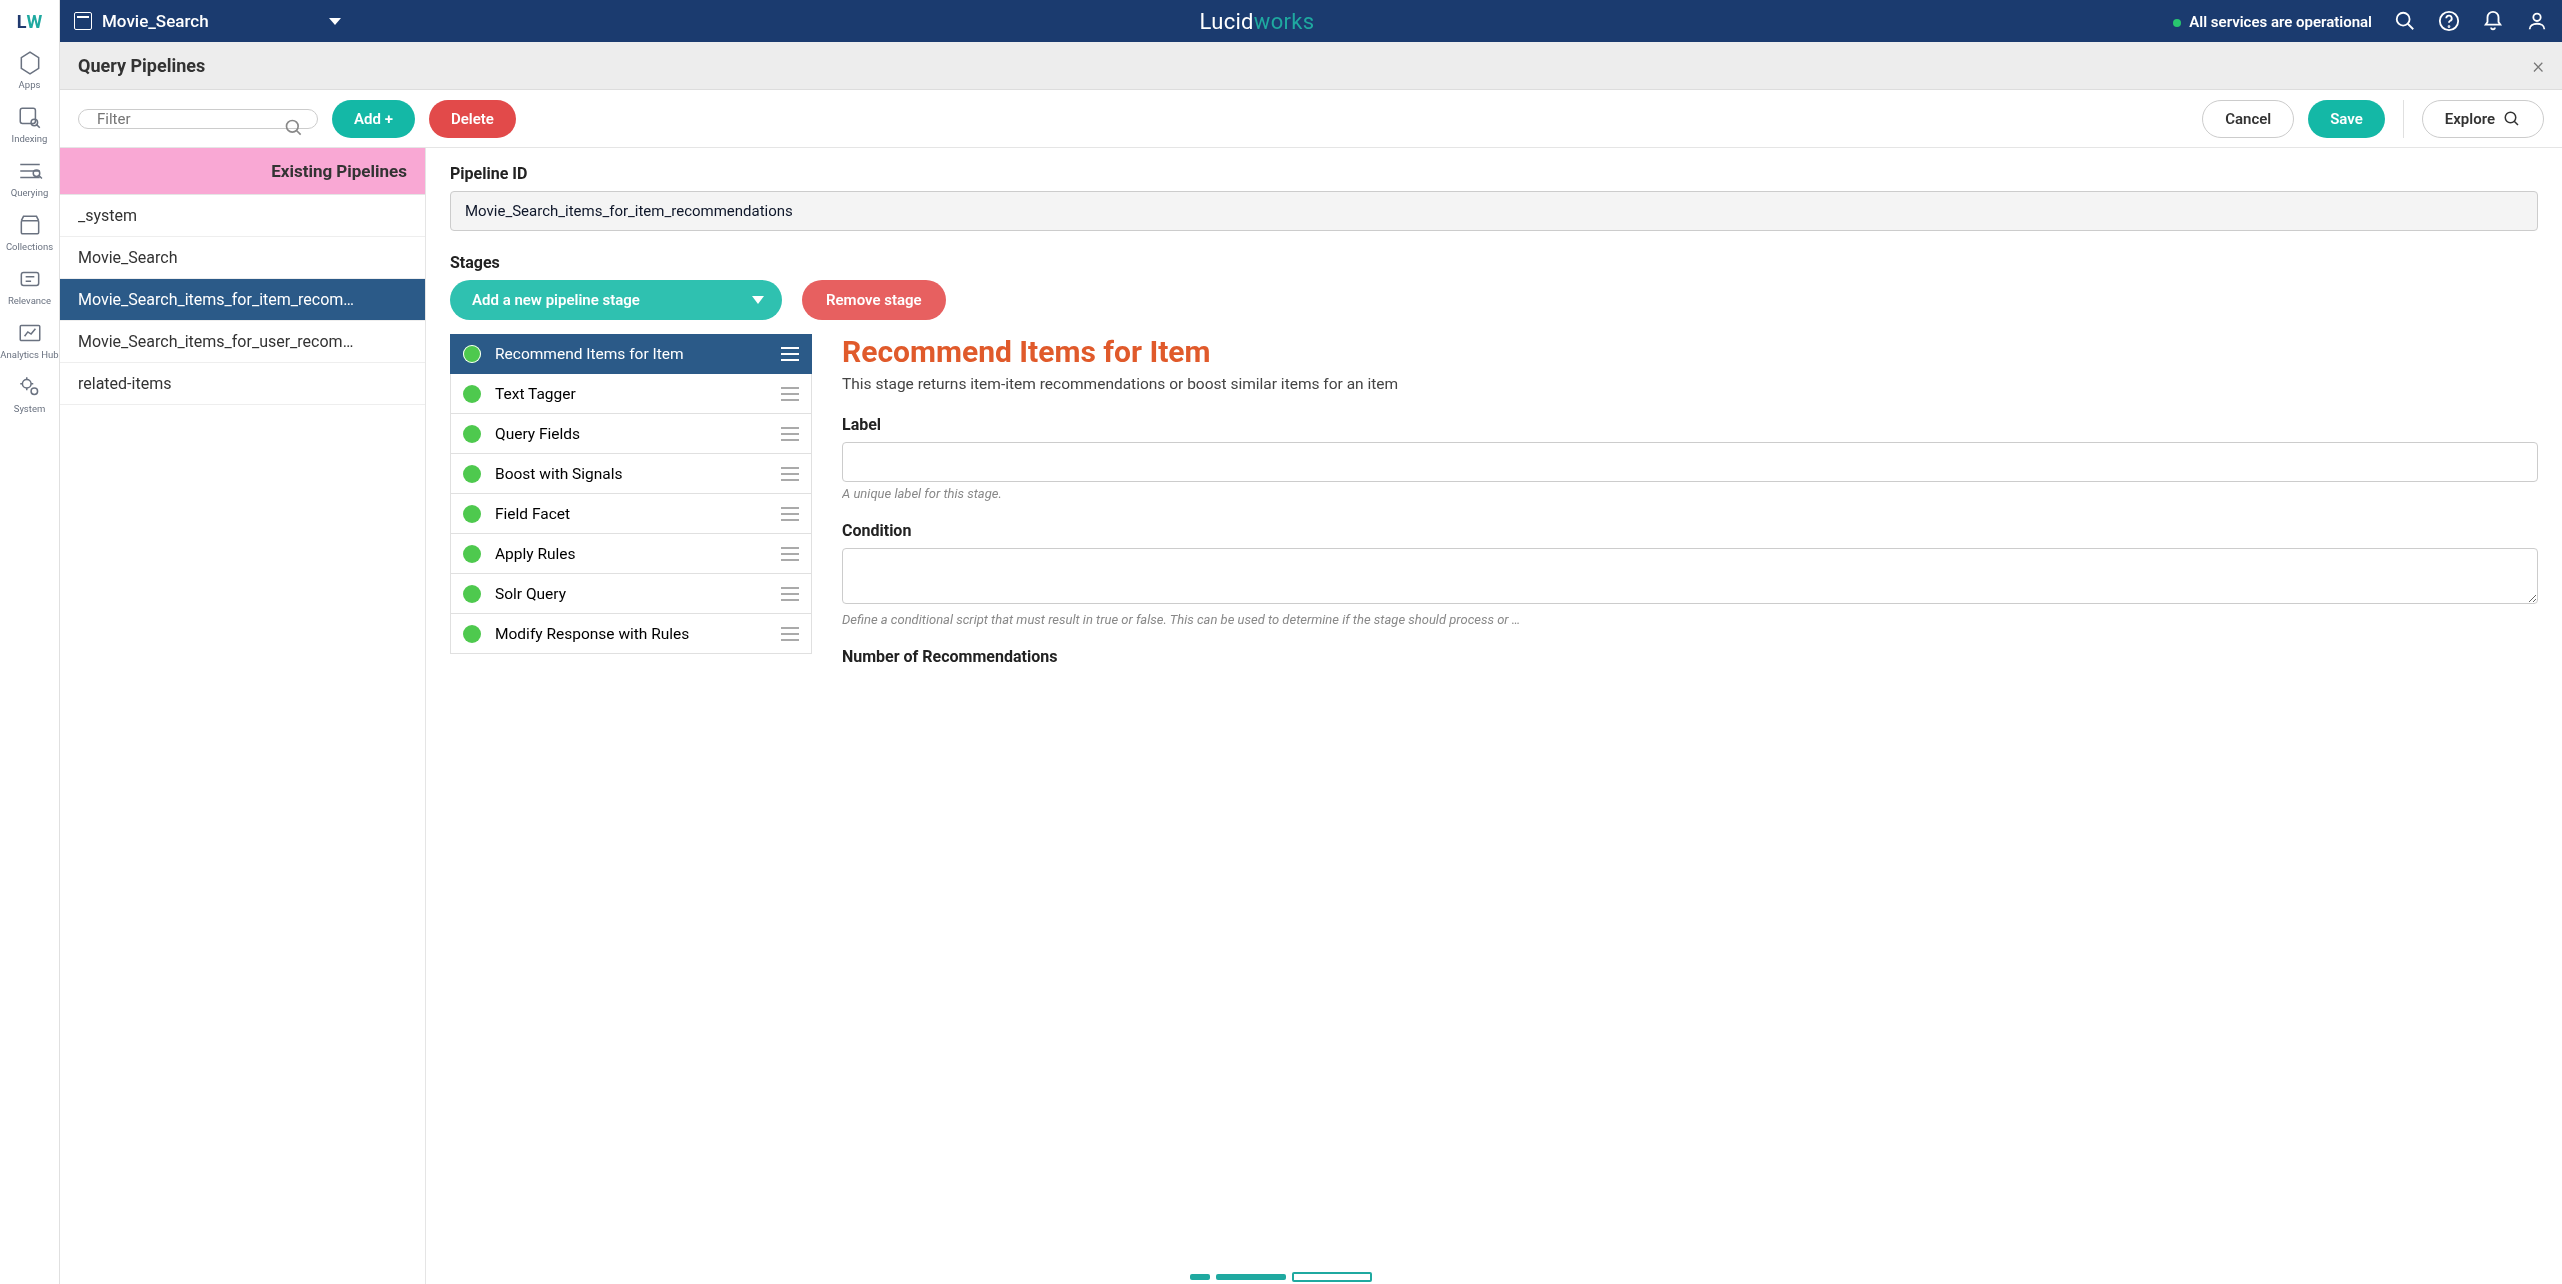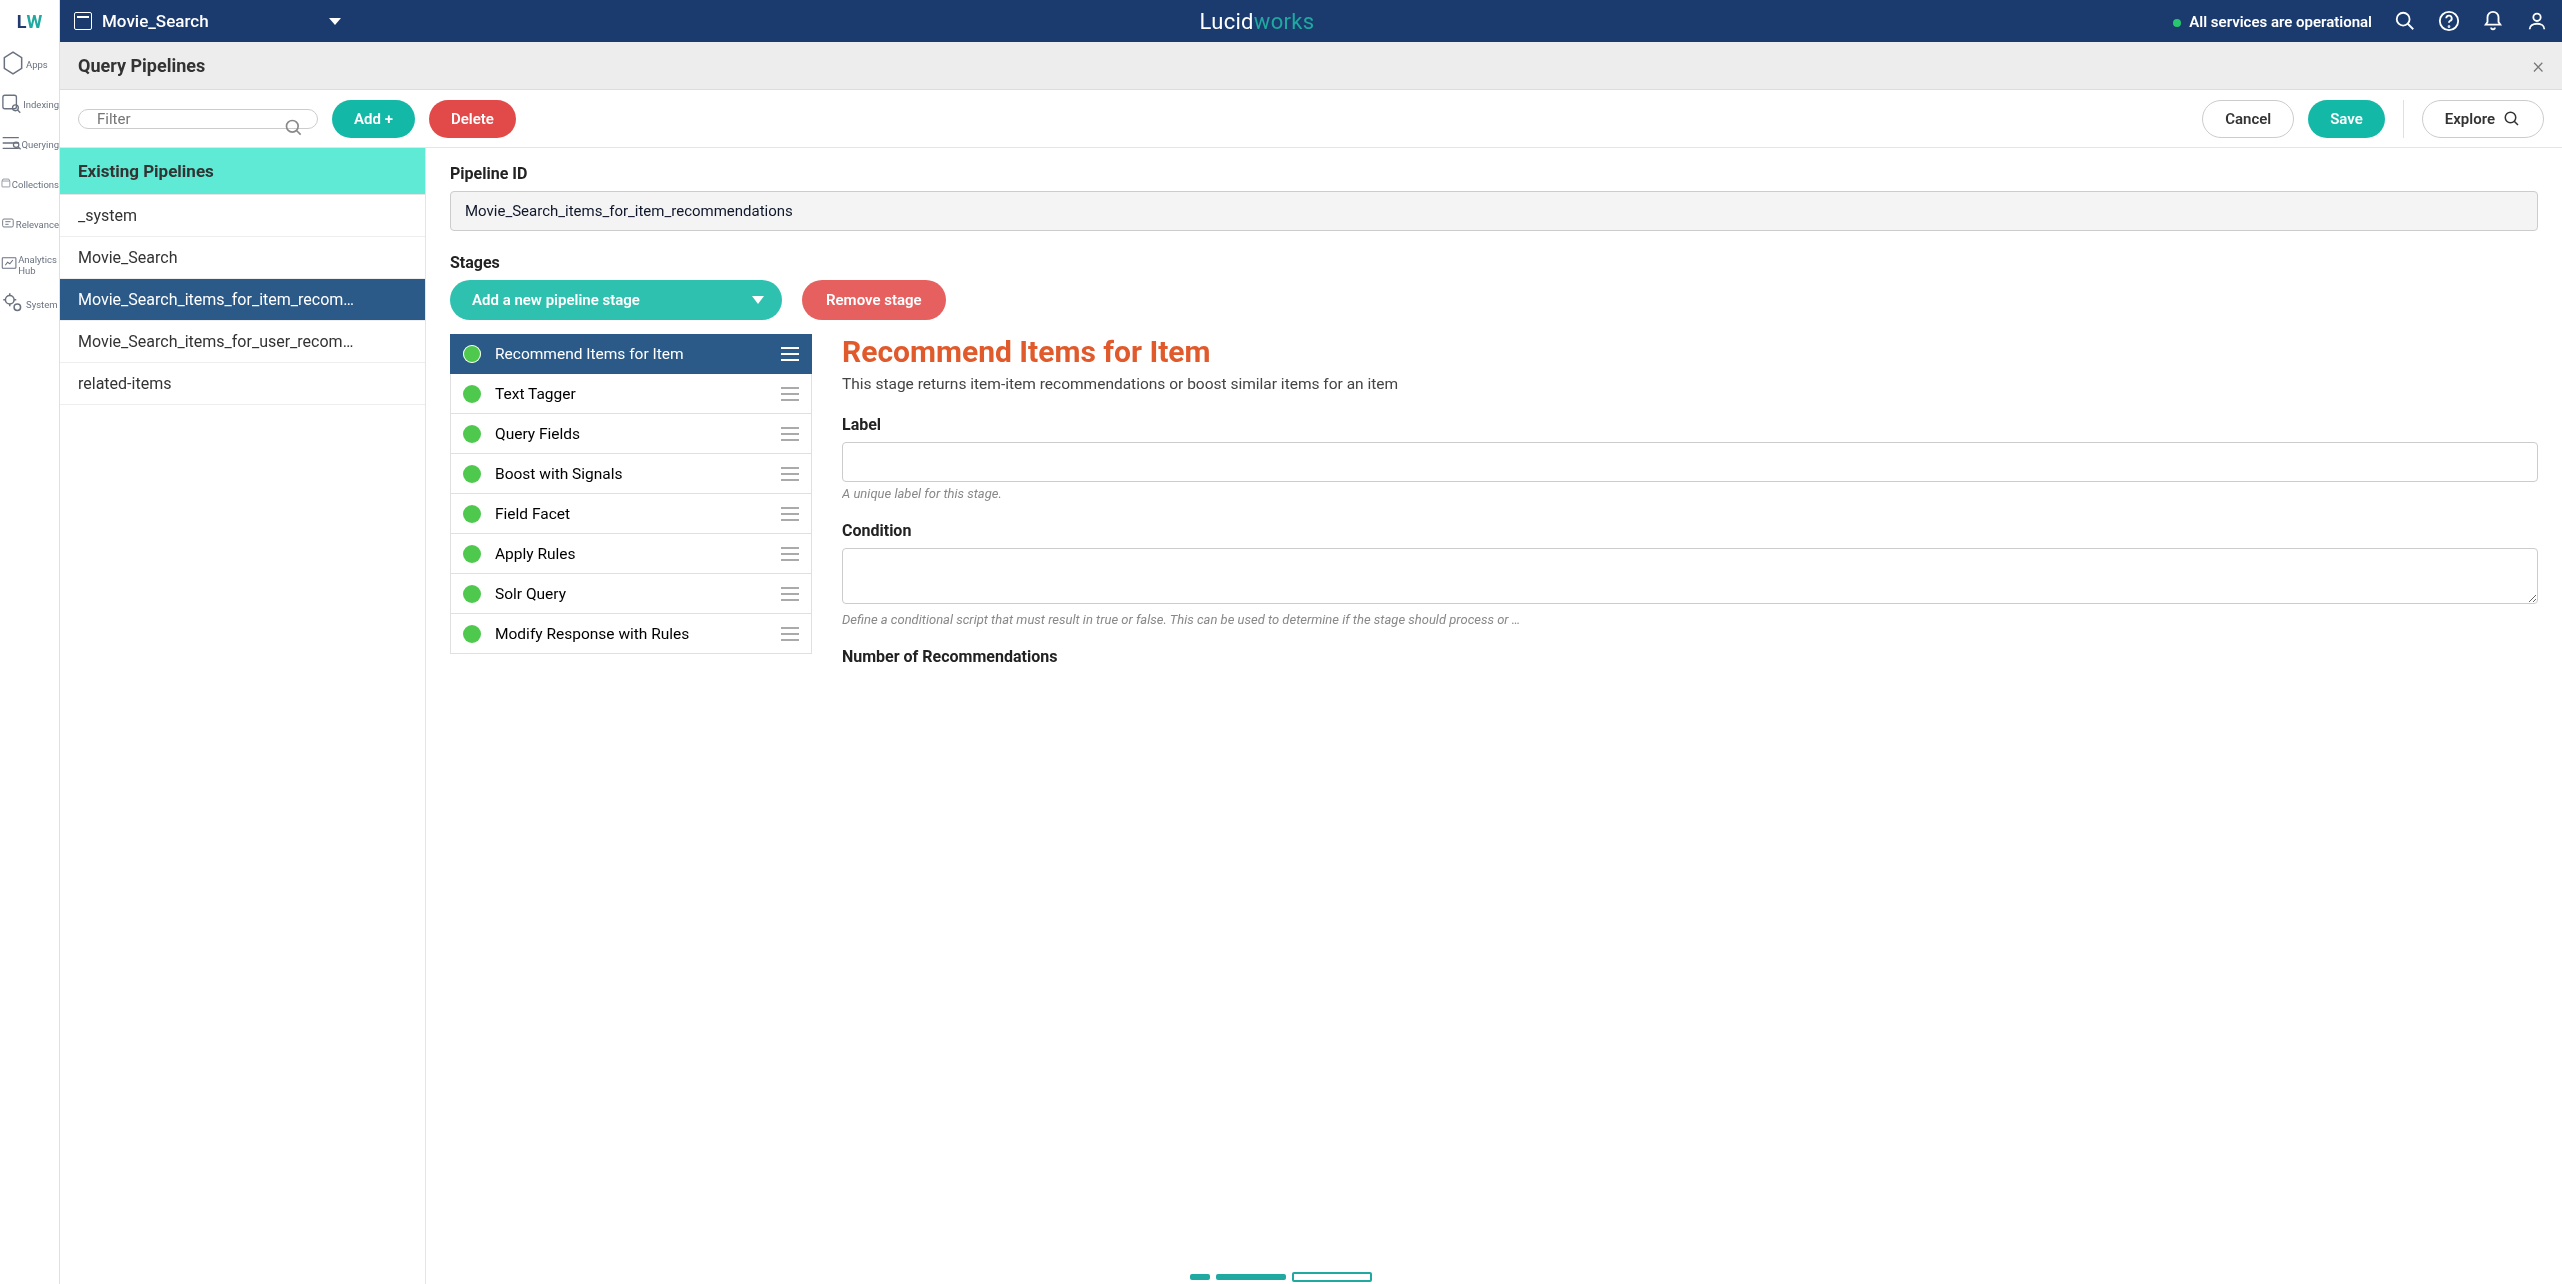--- a/index.html
+++ b/index.html
@@ -4,21 +4,21 @@
 <style>
 * { margin: 0; padding: 0; box-sizing: border-box; font-family: -apple-system, BlinkMacSystemFont, "Segoe UI", Roboto, sans-serif; }
 body { background: #f5f5f5; overflow: hidden; }
 .app { display: flex; width: 100vw; height: 100vh; background: #fff; }
 
 
 .icon-sidebar { width: 60px; background: #fff; border-right: 1px solid #e0e0e0; display: flex; flex-direction: column; align-items: center; }
 .logo-cell { width: 60px; height: 42px; display: flex; align-items: center; justify-content: center; font-weight: 700; font-size: 18px; }
 .logo-cell .l1 { color: #213a6f; }
 .logo-cell .l2 { color: #1fa9a0; }
-.nav-icon-item { width: 100%; padding: 8px 0 6px 0; display: flex; align-items: center; cursor: pointer; color: #6a7280; }
+.nav-icon-item { width: 100%; padding: 8px 0 6px 0; display: flex; flex-direction: column; align-items: center; cursor: pointer; color: #6a7280; }
 .nav-icon-item svg { width: 26px; height: 26px; stroke: #6a7280; fill: none; stroke-width: 1.4; }
 .nav-icon-item .lbl { font-size: 9.5px; margin-top: 3px; color: #6a7280; }
 
 
 .main-col { flex: 1; display: flex; flex-direction: column; min-width: 0; }
 
 
 .topbar { height: 42px; background: #1b3b6f; color: #fff; display: flex; align-items: center; padding: 0 14px; }
 .topbar-left { display: flex; align-items: center; gap: 10px; }
 .stack-icon { width: 18px; height: 18px; border: 1.5px solid #fff; border-radius: 2px; position: relative; }
@@ -51,21 +51,21 @@
 .btn-outline { background: #fff; border: 1px solid #ccc; color: #333; }
 .toolbar-spacer { flex: 1; }
 .toolbar-divider { width: 1px; height: 38px; background: #e0e0e0; margin: 0 4px; }
 .explore-btn { display: flex; align-items: center; gap: 8px; }
 
 
 .content { flex: 1; display: flex; min-height: 0; }
 
 
 .pipeline-list { width: 366px; border-right: 1px solid #e5e5e5; background: #fff; overflow-y: auto; }
-.pl-header { padding: 13px 18px; font-size: 17px; font-weight: 700; color: #333; background: #5eead4; border-bottom: 1px solid #e5e5e5; }
+.pl-header { padding: 13px 18px; font-size: 17px; font-weight: 700; color: #333; background: #f9a8d4; border-bottom: 1px solid #e5e5e5; text-align: right; }
 .pl-item { padding: 11px 18px; font-size: 16px; color: #333; border-bottom: 1px solid #eee; cursor: pointer; white-space: nowrap; overflow: hidden; text-overflow: ellipsis; }
 .pl-item.active { background: #2b5a88; color: #fff; }
 
 
 .editor { flex: 1; overflow-y: auto; padding: 16px 24px 40px 24px; position: relative; }
 .form-label { font-size: 16px; font-weight: 700; color: #222; margin-bottom: 8px; display: block; }
 .form-input { width: 100%; height: 40px; border: 1px solid #ccc; border-radius: 4px; padding: 0 14px; font-size: 15px; color: #0f172a; background: #f4f4f4; }
 .form-section { margin-bottom: 22px; }
 
 .stage-actions { display: flex; gap: 20px; margin-bottom: 14px; }

